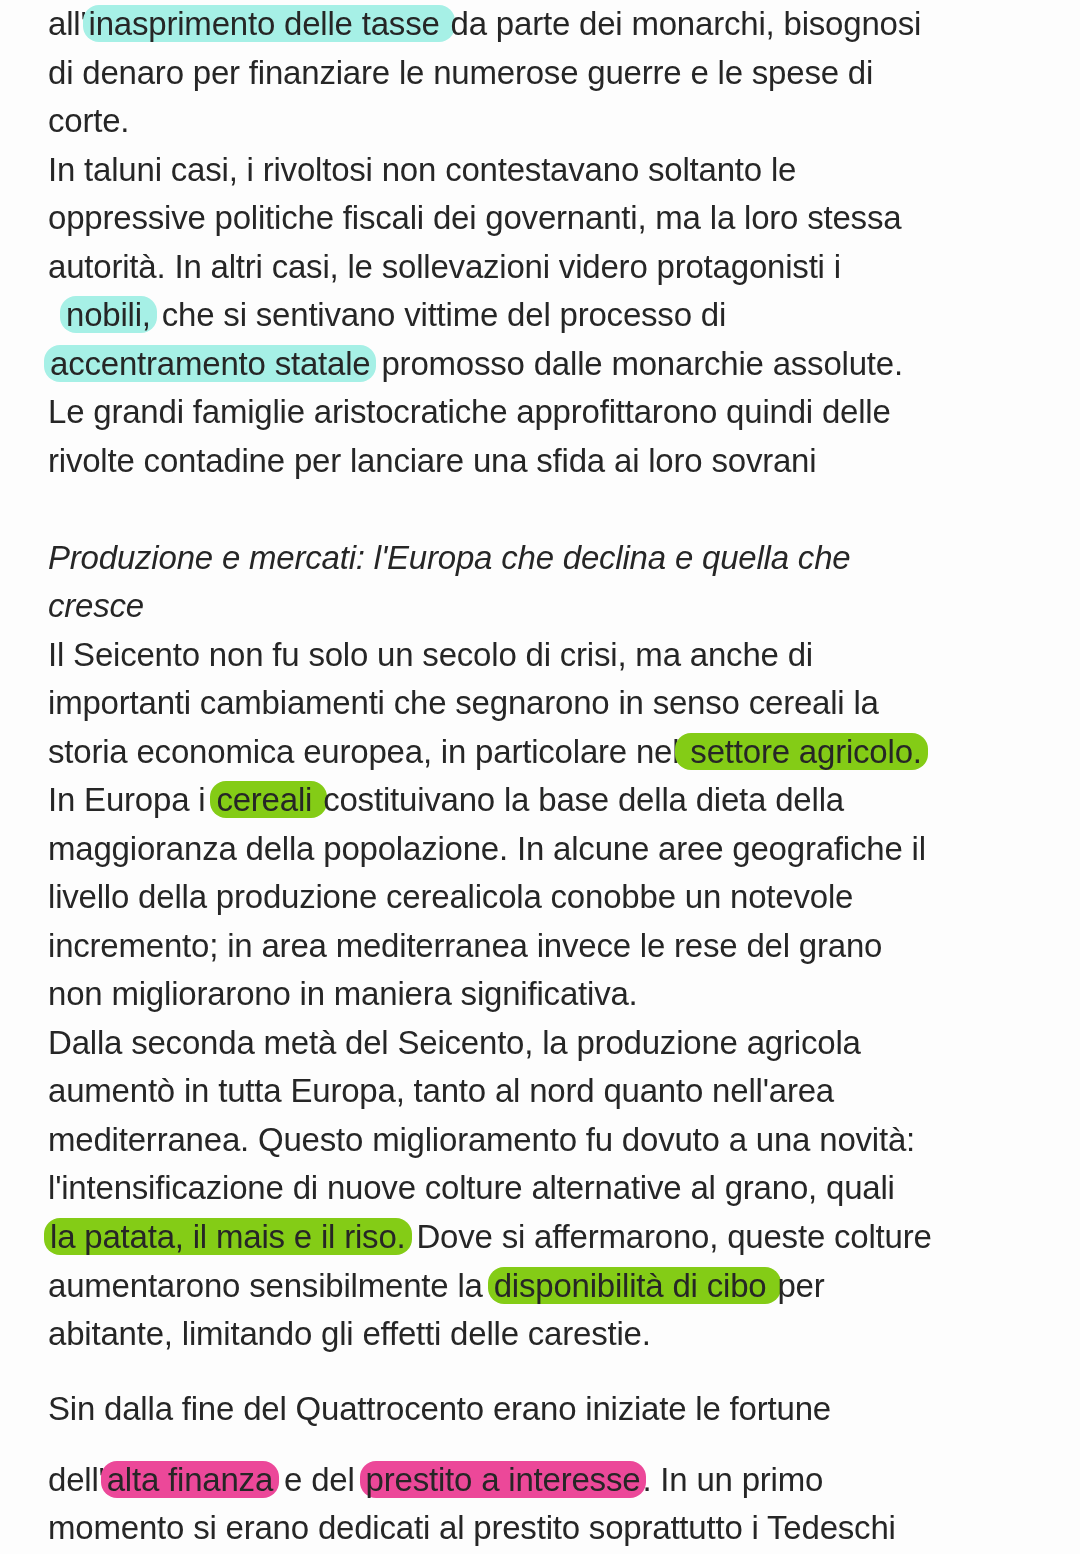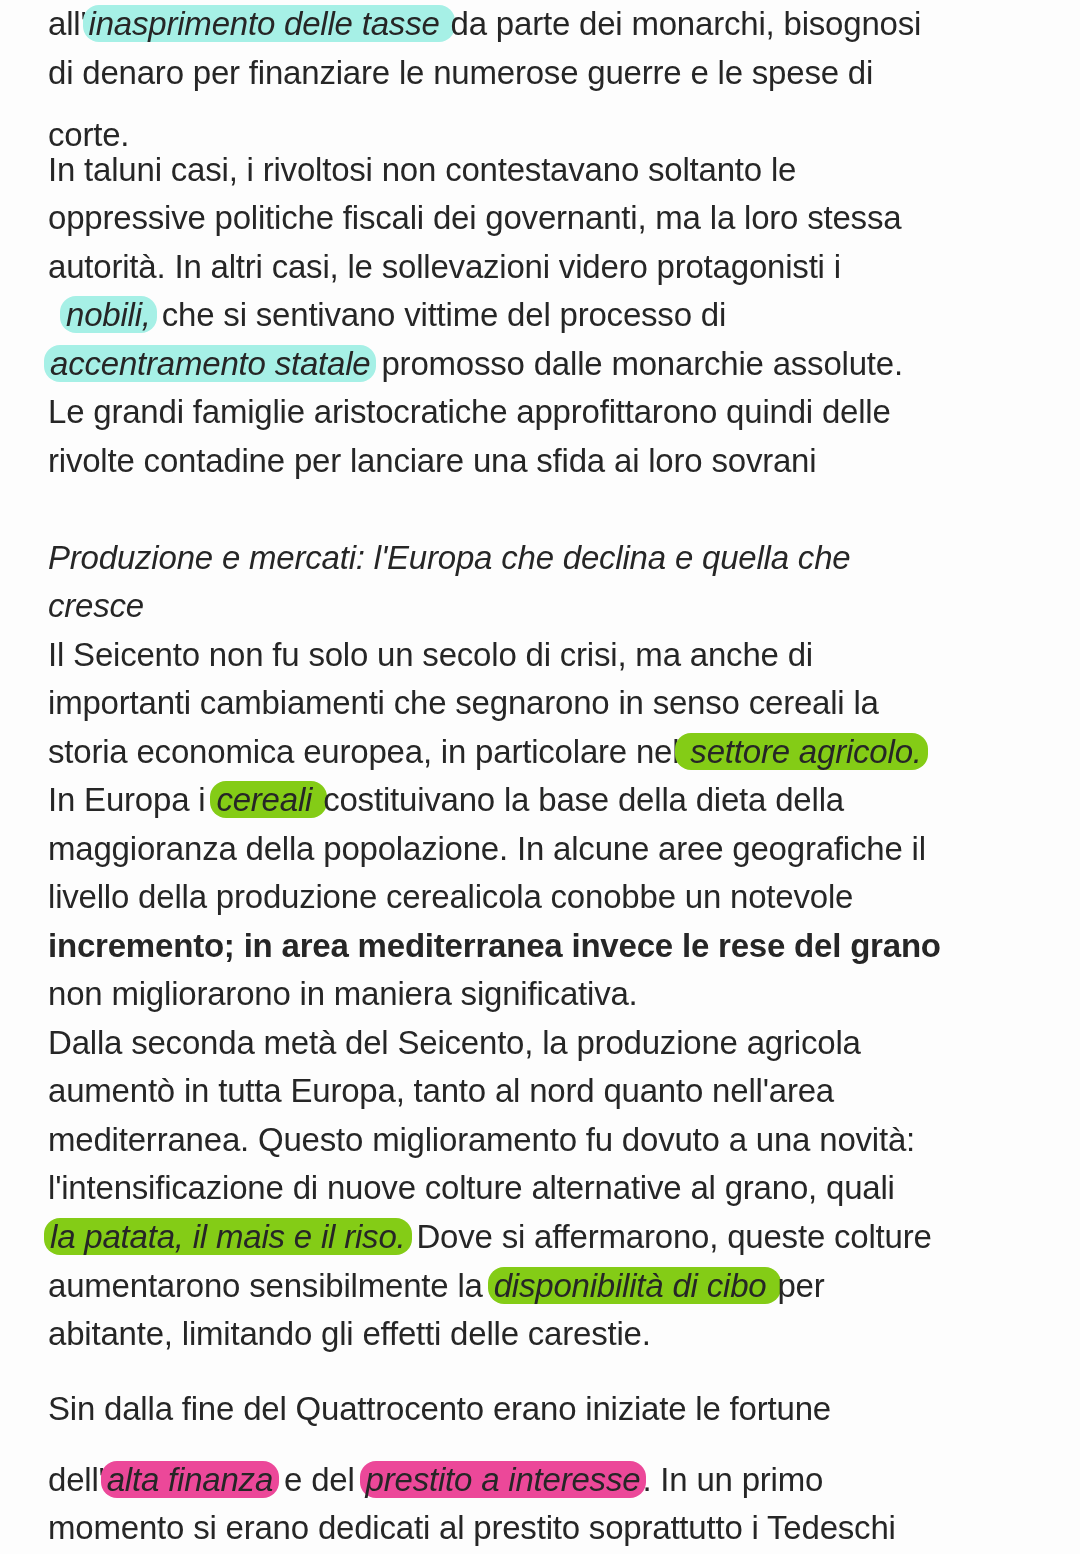--- a/index.html
+++ b/index.html
@@ -3,49 +3,49 @@
   <meta charset="utf-8">
   <style>
     html, body { margin: 0; padding: 0; background: #fdfdfd; }
     body { width: 1080px; height: 1554px; overflow: hidden; position: relative; }
     .page {
       position: absolute; left: 48px; top: 0; width: 1000px;
       font-family: "Liberation Sans", "DejaVu Sans", sans-serif;
       font-size: 33px; color: #262626; letter-spacing: -0.2px;
     }
     .line { position: absolute; left: 0; white-space: nowrap; height: 48px; line-height: 48px; }
-    .hl { border-radius: 16px; padding: 0 6px; margin: 0 -4px; font-style: italic; }
+    .hl { border-radius: 16px; padding: 0 6px; margin: 0 -4px; }
     .hl-cyan { background: #a6f0e6; }
     .hl-pink { background: #84cc16; }
     .hl-orange { background: #ec4899; }
     .heading { font-style: italic; text-underline-offset: 5px; text-decoration-thickness: 2px; }
   </style>
 </head>
 <body>
 
 <div class="page" id="page">
     <div class="line" style="top: 0px;"><span>all'</span><span class="hl hl-cyan">inasprimento delle tasse </span><span>da parte dei monarchi, bisognosi</span></div>
     <div class="line" style="top: 49px;"><span>di denaro per finanziare le numerose guerre e le spese di</span></div>
-    <div class="line" style="top: 97px; margin-top: 14px;"><span>corte.</span></div>
+    <div class="line" style="top: 97px;"><span>corte.</span></div>
     <div class="line" style="top: 146px;"><span>In taluni casi, i rivoltosi non contestavano soltanto le</span></div>
     <div class="line" style="top: 194px;"><span>oppressive politiche fiscali dei governanti, ma la loro stessa</span></div>
     <div class="line" style="top: 243px;"><span>autorità. In altri casi, le sollevazioni videro protagonisti i</span></div>
     <div class="line" style="top: 291px; margin-left: 16px;"><span class="hl hl-cyan">nobili,</span><span> che si sentivano vittime del processo di</span></div>
     <div class="line" style="top: 340px;"><span class="hl hl-cyan">accentramento statale</span><span> promosso dalle monarchie assolute.</span></div>
     <div class="line" style="top: 388px;"><span>Le grandi famiglie aristocratiche approfittarono quindi delle</span></div>
     <div class="line" style="top: 437px;"><span>rivolte contadine per lanciare una sfida ai loro sovrani</span></div>
     <div class="line heading" style="top: 534px;"><span>Produzione e mercati: l'Europa che declina e quella che </span></div>
     <div class="line heading" style="top: 582px;"><span>cresce</span></div>
     <div class="line" style="top: 631px;"><span>Il Seicento non fu solo un secolo di crisi, ma anche di</span></div>
     <div class="line" style="top: 679px;"><span>importanti cambiamenti che segnarono in senso cereali la</span></div>
     <div class="line" style="top: 728px;"><span>storia economica europea, in particolare nel</span><span class="hl hl-pink"> settore agricolo.</span></div>
     <div class="line" style="top: 776px;"><span>In Europa i </span><span class="hl hl-pink">cereali </span><span>costituivano la base della dieta della</span></div>
     <div class="line" style="top: 825px;"><span>maggioranza della popolazione. In alcune aree geografiche il</span></div>
     <div class="line" style="top: 873px;"><span>livello della produzione cerealicola conobbe un notevole</span></div>
-    <div class="line" style="top: 922px; font-weight: bold;"><span>incremento; in area mediterranea invece le rese del grano</span></div>
+    <div class="line" style="top: 922px;"><span>incremento; in area mediterranea invece le rese del grano</span></div>
     <div class="line" style="top: 970px;"><span>non migliorarono in maniera significativa.</span></div>
     <div class="line" style="top: 1019px;"><span>Dalla seconda metà del Seicento, la produzione agricola</span></div>
     <div class="line" style="top: 1067px;"><span>aumentò in tutta Europa, tanto al nord quanto nell'area</span></div>
     <div class="line" style="top: 1116px;"><span>mediterranea. Questo miglioramento fu dovuto a una novità:</span></div>
     <div class="line" style="top: 1164px;"><span>l'intensificazione di nuove colture alternative al grano, quali</span></div>
     <div class="line" style="top: 1213px;"><span class="hl hl-pink">la patata, il mais e il riso.</span><span> Dove si affermarono, queste colture</span></div>
     <div class="line" style="top: 1262px;"><span>aumentarono sensibilmente la </span><span class="hl hl-pink">disponibilità di cibo </span><span>per</span></div>
     <div class="line" style="top: 1310px;"><span>abitante, limitando gli effetti delle carestie.</span></div>
     <div class="line" style="top: 1355px; margin-top: 30px;"><span>Sin dalla fine del Quattrocento erano iniziate le fortune</span></div>
     <div class="line" style="top: 1456px;"><span>dell'</span><span class="hl hl-orange">alta finanza</span><span> e del </span><span class="hl hl-orange">prestito a interesse</span><span>. In un primo</span></div>

